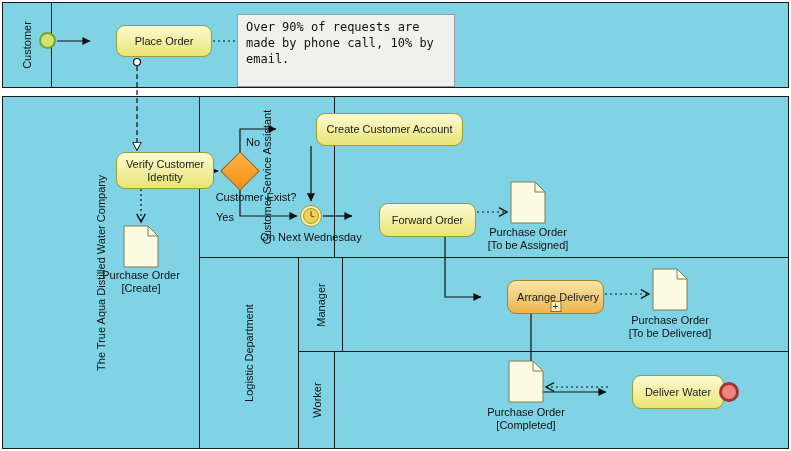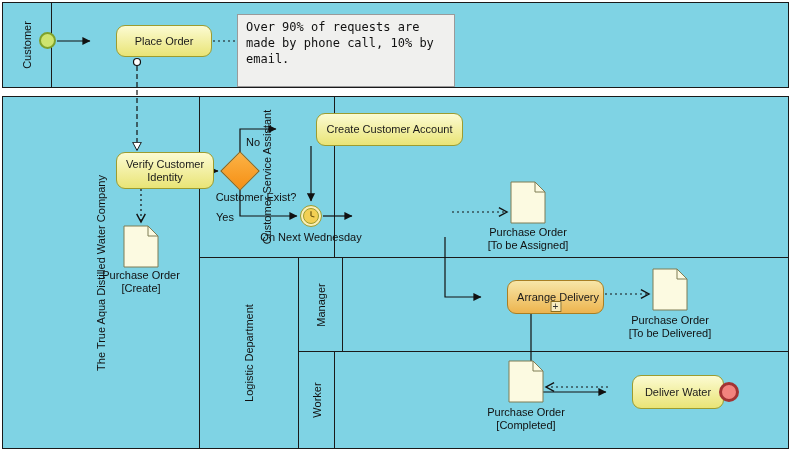--- a/index.html
+++ b/index.html
@@ -131,20 +131,23 @@
     <span>Create Customer Account</span>
   </div>
 
   <svg class="node" style="left:299px; top:204px;" width="24" height="24">
     <circle cx="12" cy="12" r="10.5" fill="#FAEEB6" stroke="#9C9C30"></circle>
     <circle cx="12" cy="12" r="7.5" fill="#F3D054" stroke="#9C9C30"></circle>
     <path d="M12,12 L12,7.2 M12,12 L15.4,13" stroke="#6b5510" stroke-width="1.2" fill="none"></path>
   </svg>
   <div class="lbl c" style="left:253px; top:231px; width:116px;">On Next Wednesday</div>
 
+  <div class="node task" style="left:355px; top:203px; width:97px; height:34px;">
+    <span>Forward Order</span>
+  </div>
 
   <svg class="node" style="left:123px; top:225px;" width="36" height="43">
     <path d="M1,1 H25 L35,11 V42 H1 Z" fill="#FCFAE1" stroke="#7E7D55"></path>
     <path d="M25,1 V11 H35" fill="none" stroke="#7E7D55"></path>
   </svg>
   <div class="lbl c doclbl" style="left:86px; top:269px; width:110px;">
     <div>Purchase Order</div>
     <div>[Create]</div>
   </div>
 

